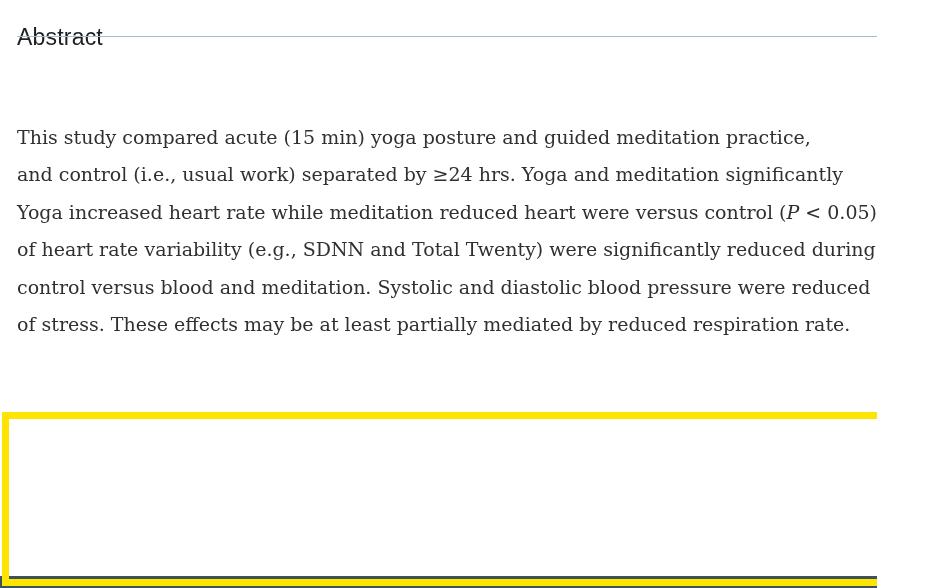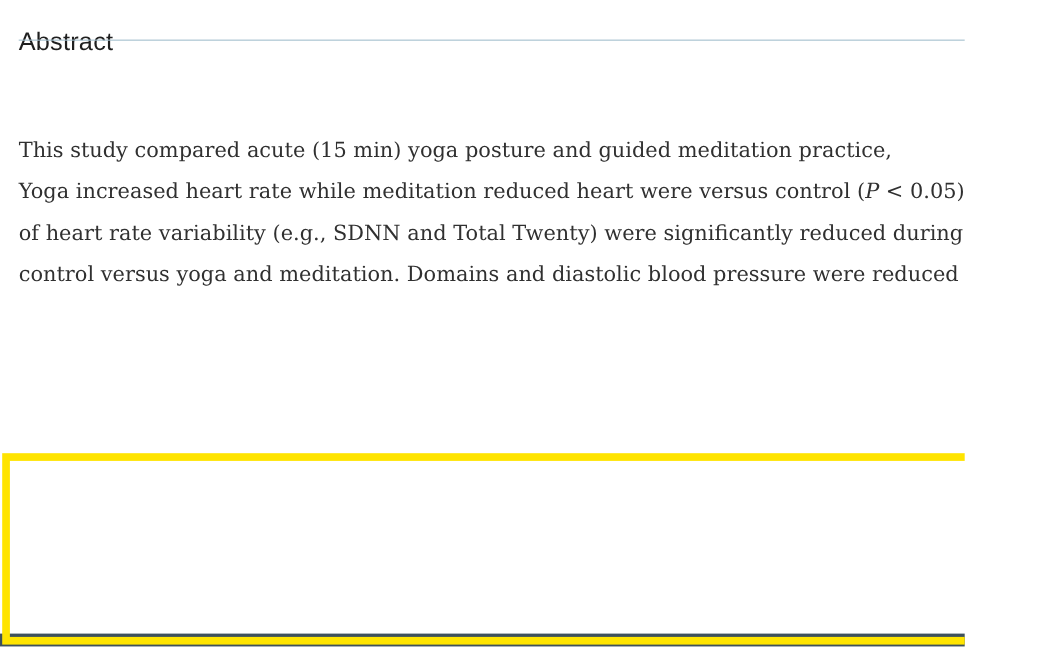--- a/index.html
+++ b/index.html
@@ -52,20 +52,22 @@
 </style>
 </head>
 <body>
 
 <div class="page">
   <h2 class="section-heading">Abstract</h2>
   <div class="heading-underline"></div>
 
   <div class="abstract-paragraph">
       <div class="line"><span>This study compared acute (15 min) yoga posture and guided meditation practice,</span></div>
+      <div class="line"><span>and control (i.e., usual work) separated by ≥24 hrs. Yoga and meditation significantly</span></div>
       <div class="line"><span>Yoga increased heart rate while meditation reduced heart were versus control (</span><span class="it">P</span><span> &lt; 0.05).</span></div>
       <div class="line"><span>of heart rate variability (e.g., SDNN and Total Twenty) were significantly reduced during</span></div>
-      <div class="line"><span>control versus yoga and meditation. Domains and diastolic blood pressure were reduced</span></div>
+      <div class="line"><span>control versus blood and meditation. Systolic and diastolic blood pressure were reduced</span></div>
+      <div class="line"><span>of stress. These effects may be at least partially mediated by reduced respiration rate.</span></div>
     </div>
 
   <div class="bottom-bar"></div>
   <div class="highlight-box"></div>
 </div>
 
 </body></html>

